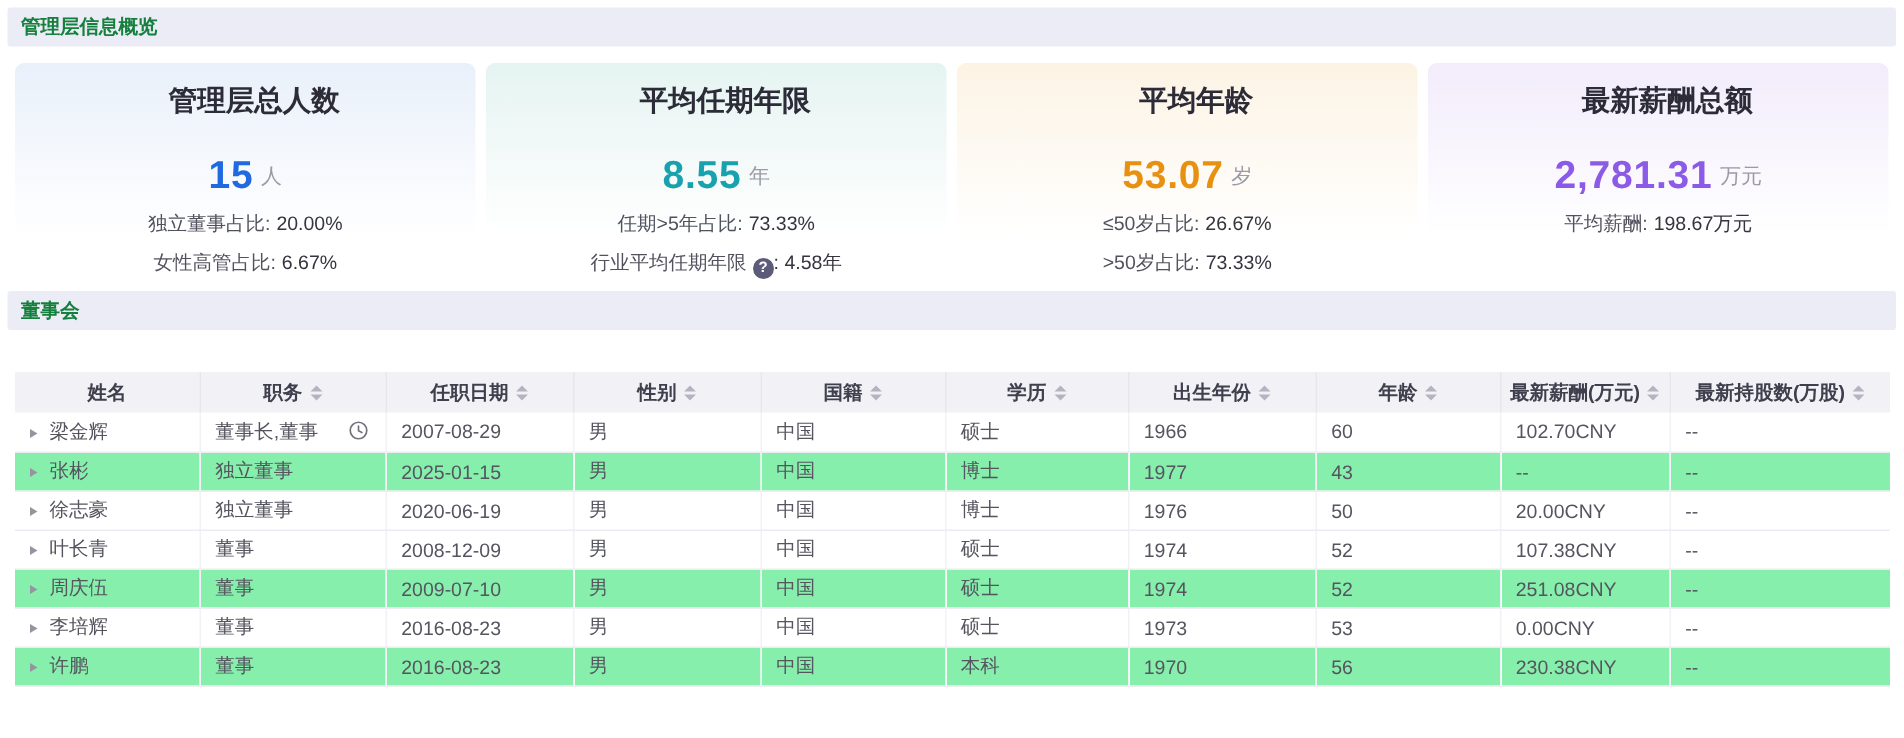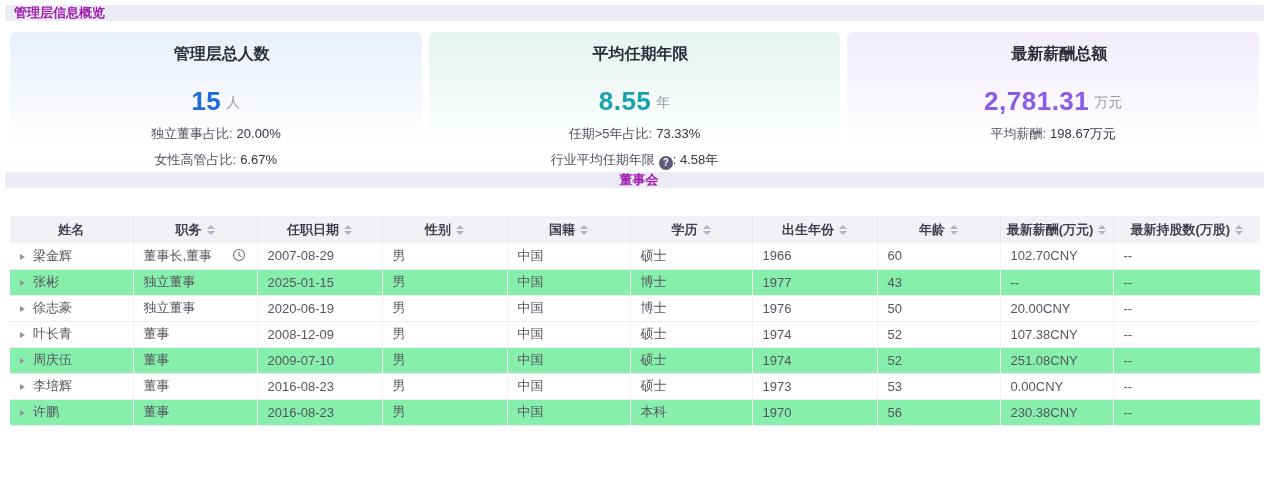--- a/index.html
+++ b/index.html
@@ -1,33 +1,33 @@
 <!DOCTYPE html>
 <html><head>
 <meta charset="utf-8">
 <style>
   * { margin:0; padding:0; box-sizing:border-box; }
   html,body { width:1269px; height:492px; background:#fff; overflow:hidden;
     font-family:"Liberation Sans","DejaVu Sans",sans-serif; }
   .page { padding:5px 5px 0; }
 
   
-  .section-bar { height:16px; background:#ebecf5; border-radius:2px;
+  .section-bar { height:26px; background:#ebecf5; border-radius:2px;
     display:flex; align-items:center; padding-left:9px;
-    font-size:13px; font-weight:bold; color:#a21caf; }
-  .bar-board { margin-top:14px;justify-content:center; }
+    font-size:13px; font-weight:bold; color:#15803d; }
+  .bar-board { margin-top:26px; }
 
   
   .cards { display:flex; gap:7px; margin:11px 5px 0; }
   .card { flex:1; height:126px; border-radius:6px; text-align:center; padding-top:12px; }
   .card-blue   { background:linear-gradient(180deg,#e9f0fa 0%,#ffffff 92%); }
   .card-teal   { background:linear-gradient(180deg,#e5f4f1 0%,#ffffff 92%); }
   .card-orange { background:linear-gradient(180deg,#fcf3e4 0%,#ffffff 92%); }
   .card-purple { background:linear-gradient(180deg,#f2ecfb 0%,#ffffff 92%); }
-  .card-title { font-size:16px; font-weight:bold; color:#2c2c38;padding-left:12px; }
+  .card-title { font-size:19px; font-weight:bold; color:#2c2c38;padding-left:12px; }
   .card-value-line { margin-top:19px; height:34px; display:flex; align-items:center; justify-content:center; gap:5px; }
   .card-value { font-size:26px; font-weight:bold; letter-spacing:.5px; }
   .v-blue{color:#2069e0;} .v-teal{color:#17a2ad;} .v-orange{color:#e8900f;} .v-purple{color:#8b5ae6;}
   .card-unit { font-size:14px; color:#9b9ba8; padding-top:4px; }
   .card-line { margin-top:5px; font-size:13px; color:#52525e; line-height:21px; }
   .card-line b { color:#35353f; font-weight:400; margin-left:4px; }
   .help-badge { display:inline-flex; width:14px; height:14px; border-radius:50%;
     background:#5d5b7a; color:#fff; font-size:10px; font-weight:bold;
     align-items:center; justify-content:center; vertical-align:-2px; margin-left:4px; }
 
@@ -78,20 +78,29 @@
       <div class="card-value-line">
         <span class="card-value v-teal">8.55</span>
         <span class="card-unit">年</span>
       </div>
       <div class="card-line"><span>任期&gt;5年占比:</span><b>73.33%</b></div>
       <div class="card-line">
         <span>行业平均任期年限</span><span class="help-badge">?</span><b style="margin-left:0">: 4.58年</b>
       </div>
     </div>
 
+    <div class="card card-orange">
+      <div class="card-title">平均年龄</div>
+      <div class="card-value-line">
+        <span class="card-value v-orange">53.07</span>
+        <span class="card-unit">岁</span>
+      </div>
+      <div class="card-line"><span>≤50岁占比:</span><b>26.67%</b></div>
+      <div class="card-line"><span>&gt;50岁占比:</span><b>73.33%</b></div>
+    </div>
 
     <div class="card card-purple">
       <div class="card-title">最新薪酬总额</div>
       <div class="card-value-line">
         <span class="card-value v-purple">2,781.31</span>
         <span class="card-unit">万元</span>
       </div>
       <div class="card-line"><span>平均薪酬:</span><b>198.67万元</b></div>
     </div>
 

